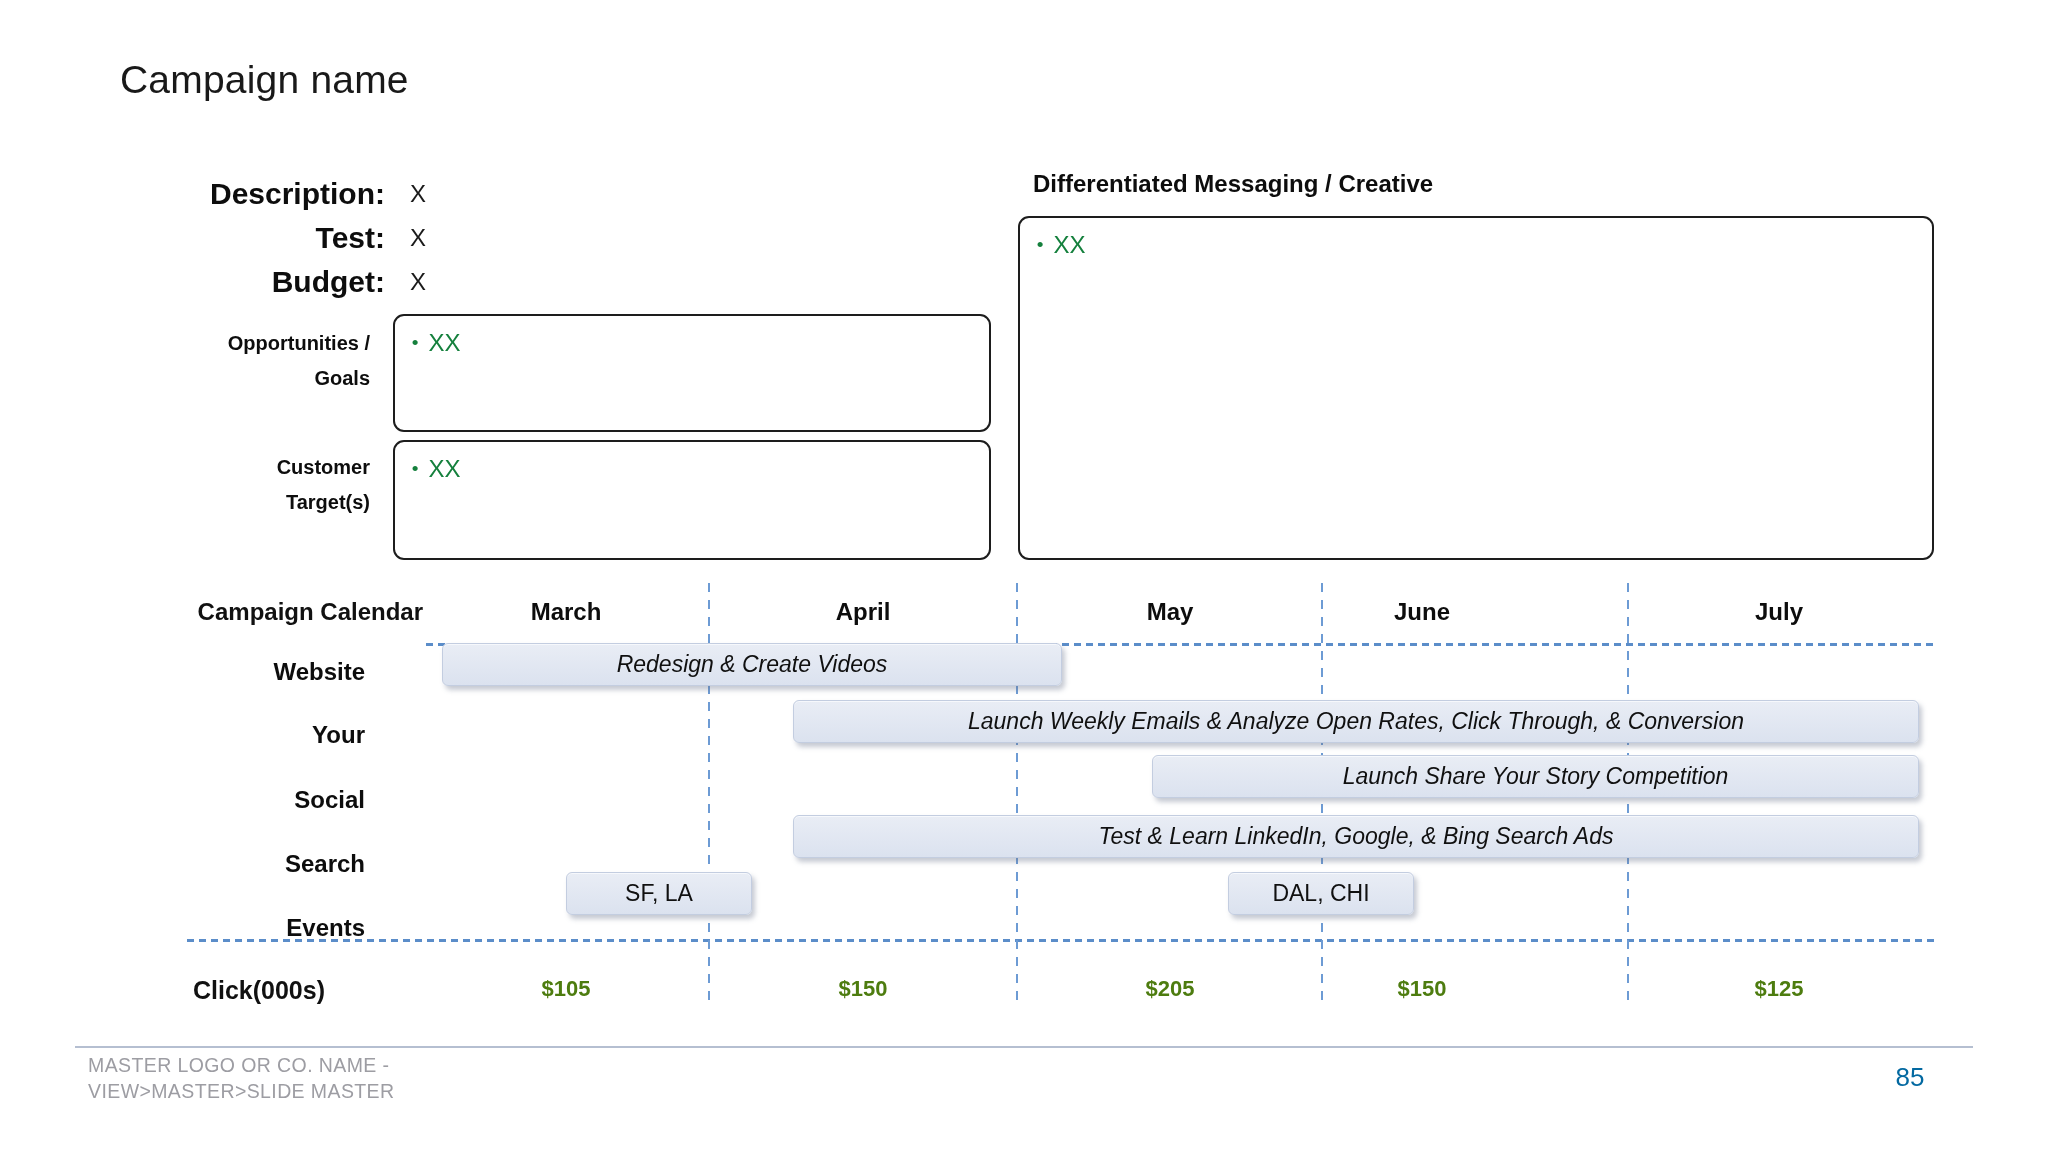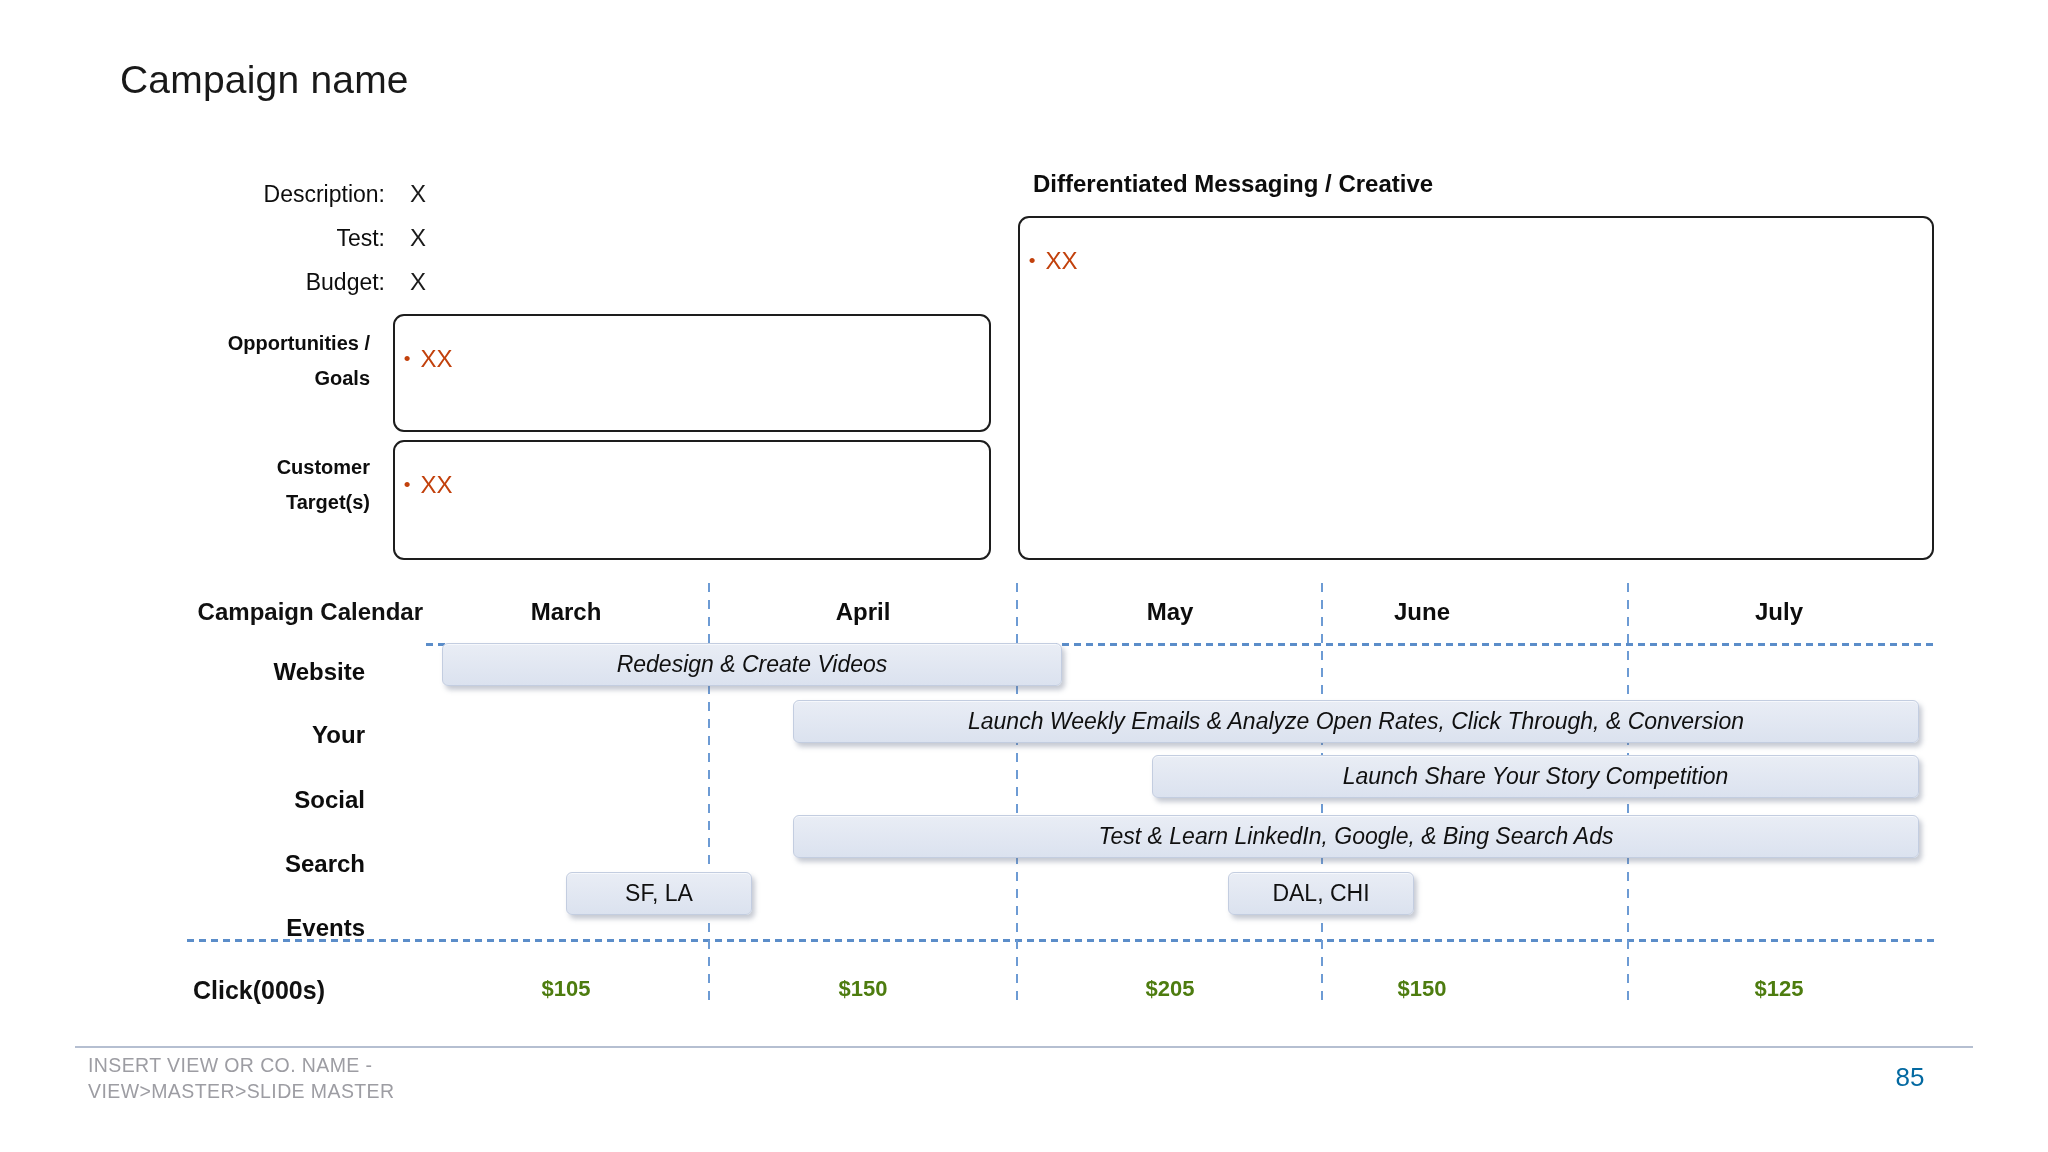--- a/index.html
+++ b/index.html
@@ -5,33 +5,33 @@
   html,body{margin:0;padding:0;background:#fff;}
   .slide{
     position:relative; width:2048px; height:1152px; background:#ffffff;
     font-family:"Liberation Sans", sans-serif; color:#111; overflow:hidden;
   }
   
   .title{position:absolute; left:120px; top:58px; font-size:39px; font-weight:400; color:#191919; letter-spacing:.2px;}
 
   
   .field-labels{position:absolute; left:140px; top:172px; width:245px; text-align:right;}
-  .field-labels div{font-weight:400; font-size:23px; line-height:44px; color:#0d0d0d;}
+  .field-labels div{font-weight:700; font-size:30px; line-height:44px; color:#0d0d0d;}
   .field-values{position:absolute; left:410px; top:172px; width:120px; text-align:left;}
   .field-values div{font-size:24px; line-height:44px; color:#1a1a1a;}
 
   .side-label{position:absolute; left:126px; width:244px; text-align:right; font-weight:700; font-size:20px; line-height:35px; color:#0d0d0d;}
   .opp-label{top:326px;}
   .cust-label{top:450px;}
 
   .box{position:absolute; background:#fff; border:2.5px solid #1d1d1d; border-radius:11px;}
   .box-opp {left:393px; top:314px; width:594px; height:114px;}
   .box-cust{left:393px; top:440px; width:594px; height:116px;}
   .box-msg {left:1018px; top:216px; width:912px; height:340px;}
-  .box .bullet-line{padding:13px 8px; font-size:24px; color:#c2410c;margin-top:16px;}
+  .box .bullet-line{padding:13px 16px; font-size:24px; color:#15803d;}
   .box .bullet-mark{display:inline-block; transform:scale(.8); margin-right:9px;}
 
   .msg-title{position:absolute; left:1033px; top:170px; font-size:24px; font-weight:700; color:#0d0d0d;}
 
   
   .cal-title{position:absolute; left:143px; top:598px; width:280px; text-align:right; font-size:24px; font-weight:700;}
   .month{position:absolute; top:598px; width:300px; text-align:center; font-size:24px; font-weight:700; color:#0d0d0d;}
   .m0{left:416px;} .m1{left:713px;} .m2{left:1020px;} .m3{left:1272px;} .m4{left:1629px;}
 
   
@@ -153,18 +153,18 @@
 
   <div class="budget-label">Click(000s)</div>
   <div class="budget-val m0">$105</div>
   <div class="budget-val m1">$150</div>
   <div class="budget-val m2">$205</div>
   <div class="budget-val m3">$150</div>
   <div class="budget-val m4">$125</div>
 
   <div class="footer-line"></div>
   <div class="footer-text">
-    <div>INSERT VIEW OR CO. NAME -</div>
+    <div>MASTER LOGO OR CO. NAME -</div>
     <div>VIEW&gt;MASTER&gt;SLIDE MASTER</div>
   </div>
   <div class="page-num">85</div>
 
 </div>
 
 </body></html>

